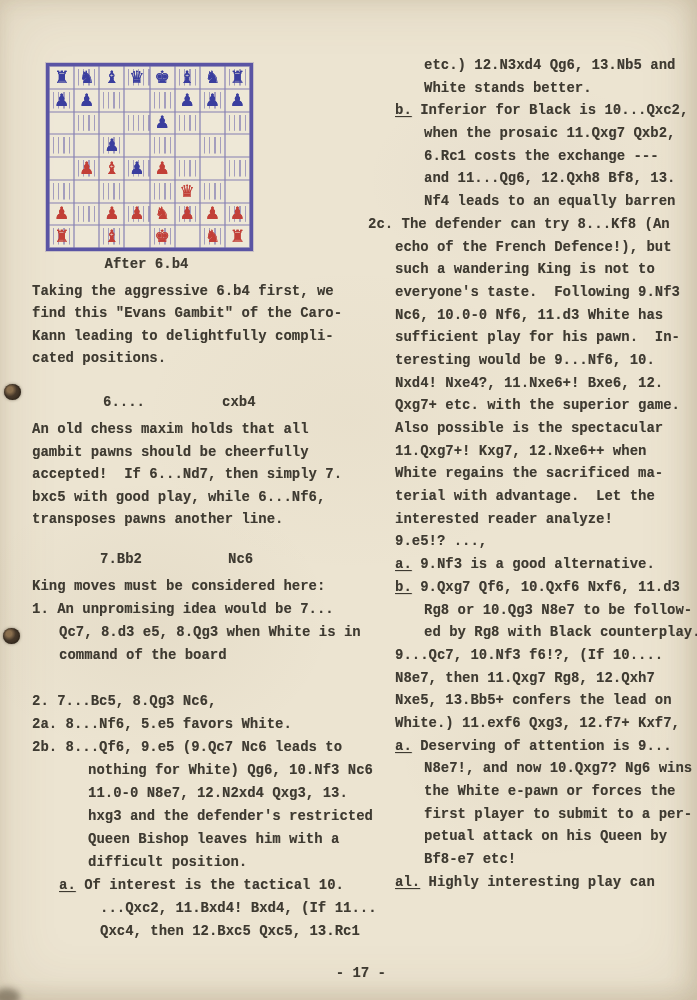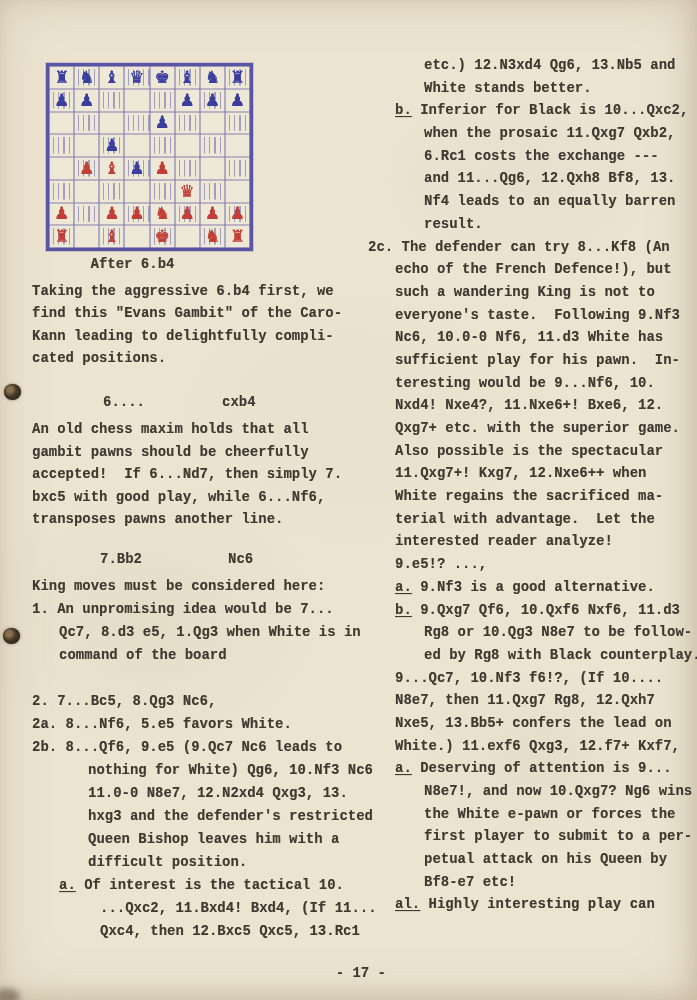--- a/index.html
+++ b/index.html
@@ -21,21 +21,21 @@
   }
   .tcol{position:absolute;}
   .tline{white-space:pre;line-height:var(--lh);height:var(--lh);
     text-shadow:0.3px 0.3px 0.6px rgba(62,58,49,.45);}
   .ind0{margin-left:0}
   .ind1{margin-left:27px}
   .ind2{margin-left:56px}
   .ind3{margin-left:68px}
   .lbl{text-decoration:underline;text-underline-offset:2px;}
   .mv{position:absolute;white-space:pre;text-shadow:0.3px 0.3px 0.6px rgba(62,58,49,.45);}
-  .caption{position:absolute;left:32px;top:257px;width:201px;text-align:center;
+  .caption{position:absolute;left:46px;top:257px;width:201px;text-align:center;
     text-shadow:0.3px 0.3px 0.6px rgba(62,58,49,.45);}
   .pageno{position:absolute;left:246px;top:966px;width:140px;text-align:right;
     text-shadow:0.3px 0.3px 0.6px rgba(62,58,49,.45);}
   
   .board{
     position:absolute;left:46px;top:63px;width:201px;height:182px;
     display:grid;grid-template-columns:repeat(8,1fr);grid-template-rows:repeat(8,1fr);
     border:3px solid var(--board-border,#5a54a4);
     box-shadow:0 0 0 1px rgba(90,84,164,.25), inset 0 0 0 1px rgba(90,84,164,.3);
     background:rgba(255,255,255,.15);
@@ -215,21 +215,21 @@
       <div class="tline ind0">bxc5 with good play, while 6...Nf6,</div>
       <div class="tline ind0">transposes pawns another line.</div>
     </div>
 
   <div class="mv" style="left:100px;top:552px">7.Bb2</div>
   <div class="mv" style="left:228px;top:552px">Nc6</div>
 
   <div class="tcol" style="left:32px;top:575px;width:335px;--lh:23px">
       <div class="tline ind0">King moves must be considered here:</div>
       <div class="tline ind0">1. An unpromising idea would be 7...</div>
-      <div class="tline ind1">Qc7, 8.d3 e5, 1.Qg3 when White is in</div>
+      <div class="tline ind1">Qc7, 8.d3 e5, 8.Qg3 when White is in</div>
       <div class="tline ind1">command of the board</div>
       <div class="tline ind0">&nbsp;</div>
       <div class="tline ind0">2. 7...Bc5, 8.Qg3 Nc6,</div>
       <div class="tline ind0">2a. 8...Nf6, 5.e5 favors White.</div>
       <div class="tline ind0">2b. 8...Qf6, 9.e5 (9.Qc7 Nc6 leads to</div>
       <div class="tline ind2">nothing for White) Qg6, 10.Nf3 Nc6</div>
       <div class="tline ind2">11.0-0 N8e7, 12.N2xd4 Qxg3, 13.</div>
       <div class="tline ind2">hxg3 and the defender's restricted</div>
       <div class="tline ind2">Queen Bishop leaves him with a</div>
       <div class="tline ind2">difficult position.</div>
@@ -239,21 +239,20 @@
     </div>
 
   <div class="tcol" style="left:368px;top:55px;width:329px;--lh:22.7px">
       <div class="tline ind2">etc.) 12.N3xd4 Qg6, 13.Nb5 and</div>
       <div class="tline ind2">White stands better.</div>
       <div class="tline ind1"><span class="lbl">b.</span> Inferior for Black is 10...Qxc2,</div>
       <div class="tline ind2">when the prosaic 11.Qxg7 Qxb2,</div>
       <div class="tline ind2">6.Rc1 costs the exchange ---</div>
       <div class="tline ind2">and 11...Qg6, 12.Qxh8 Bf8, 13.</div>
       <div class="tline ind2">Nf4 leads to an equally barren</div>
-      <div class="tline ind2">result.</div>
       <div class="tline ind0">2c. The defender can try 8...Kf8 (An</div>
       <div class="tline ind1">echo of the French Defence!), but</div>
       <div class="tline ind1">such a wandering King is not to</div>
       <div class="tline ind1">everyone's taste.  Following 9.Nf3</div>
       <div class="tline ind1">Nc6, 10.0-0 Nf6, 11.d3 White has</div>
       <div class="tline ind1">sufficient play for his pawn.  In-</div>
       <div class="tline ind1">teresting would be 9...Nf6, 10.</div>
       <div class="tline ind1">Nxd4! Nxe4?, 11.Nxe6+! Bxe6, 12.</div>
       <div class="tline ind1">Qxg7+ etc. with the superior game.</div>
       <div class="tline ind1">Also possible is the spectacular</div>

